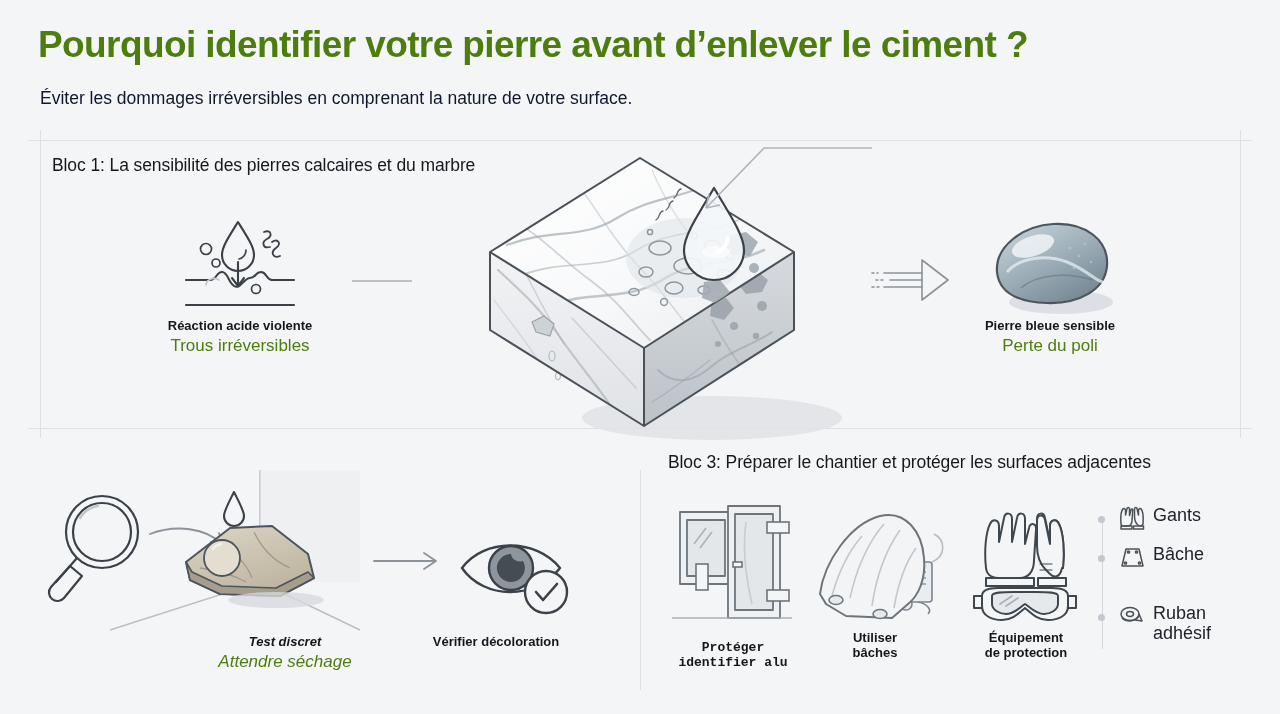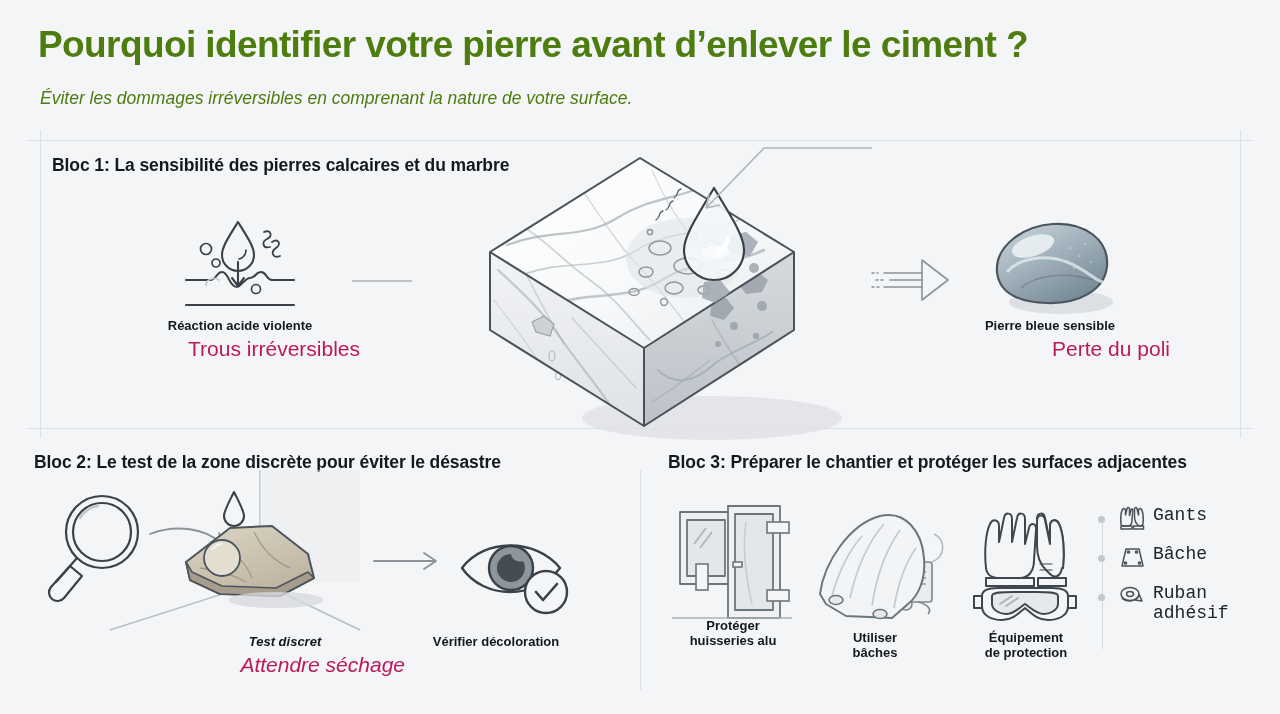--- a/index.html
+++ b/index.html
@@ -13,42 +13,42 @@
   .page { position: relative; width: 1280px; height: 714px; }
 
   
   .title {
     position: absolute; left: 38px; top: 24px;
     font-size: 37px; font-weight: 700; letter-spacing: -0.6px;
     color: #4d7c0f; white-space: nowrap;
   }
   .subtitle {
     position: absolute; left: 40px; top: 88px;
-    font-size: 17.5px; font-weight: 400; color: #4d7c0f; white-space: nowrap; font-style: italic;
+    font-size: 17.5px; font-weight: 400; color: #0f172a; white-space: nowrap;
   }
 
   
   .hrule { position: absolute; height: 1px; background: #dcdfe3; }
   .vrule { position: absolute; width: 1px; background: #dcdfe3; }
 
   
   .bloc-head {
-    position: absolute; font-size: 17.5px; font-weight: 700;
+    position: absolute; font-size: 17.5px; font-weight: 400;
     color: #15191e; white-space: nowrap; letter-spacing: -0.1px;
   }
 
   
   .cap { position: absolute; text-align: center; }
   .cap .c1 { font-size: 13px; font-weight: 700; color: #14181d; line-height: 1.18; white-space: nowrap; }
-  .cap .c2 { font-size: 21px; font-weight: 400; color: #be185d; line-height: 1.2; margin-top: 3px; white-space: nowrap; text-align: right; }
+  .cap .c2 { font-size: 17px; font-weight: 400; color: #4d7c0f; line-height: 1.2; margin-top: 3px; white-space: nowrap; }
 
   
   .eq-list { position: absolute; left: 1096px; top: 505px; width: 180px; }
   .eq-line { position: absolute; left: 6px; top: 12px; width: 1px; height: 132px; background: #d3d7dc; }
-  .eq-item { position: relative; display: flex; align-items: flex-start; height: 39px; font-family: Liberation Mono, monospace; }
+  .eq-item { position: relative; display: flex; align-items: flex-start; height: 39px; }
   .eq-dot { position: absolute; left: 2px; top: 11px; width: 7px; height: 7px; border-radius: 50%; background: #c3c8ce; }
   .eq-icon { position: absolute; left: 22px; top: 1px; width: 28px; height: 26px; }
   .eq-label { position: absolute; left: 57px; top: 0px; font-size: 18px; color: #20252b; line-height: 1.12; }
   svg { display: block; overflow: visible; }
 </style>
 </head>
 <body>
 
 <div class="page">
 
@@ -240,21 +240,20 @@
           <circle cx="99" cy="58" r="1.3"></circle>
           <circle cx="116" cy="52" r="1.2"></circle>
       </g>
     </svg>
   </div>
   <div class="cap" style="left:930px; top:318px; width:240px;">
     <div class="c1">Pierre bleue sensible</div>
     <div class="c2">Perte du poli</div>
   </div>
 
-  <div class="bloc-head" style="left:34px; top:452px;">Bloc 2: Le test de la zone discrète pour éviter le désastre</div>
 
   <div style="position:absolute; left:40px; top:470px;">
     <svg width="340" height="170" viewBox="0 0 340 170">
 
       <g fill="none" stroke="#b9bfc5" stroke-width="1.5">
         <line x1="220" y1="0" x2="220" y2="112"></line>
         <line x1="220" y1="112" x2="70" y2="160"></line>
         <line x1="220" y1="112" x2="320" y2="160"></line>
       </g>
       <rect x="220" y="0" width="100" height="112" fill="#e9ebee" opacity="0.55"></rect>
@@ -341,23 +340,23 @@
 
       <g fill="#f4f5f7" stroke="#6d757c" stroke-width="1.6">
         <rect x="24" y="64" width="12" height="26"></rect>
         <rect x="95" y="22" width="22" height="11"></rect>
         <rect x="95" y="90" width="22" height="11"></rect>
         <rect x="61" y="62" width="9" height="5"></rect>
       </g>
       <line x1="0" y1="118" x2="120" y2="118" stroke="#aab1b8" stroke-width="1.6"></line>
     </svg>
   </div>
-  <div class="cap" style="left:652px; top:618px; width:162px;">
+  <div class="cap" style="left:652px; top:640px; width:162px;font-family:Liberation Mono, monospace;">
     <div class="c1">Protéger</div>
-    <div class="c1">huisseries alu</div>
+    <div class="c1">identifier alu</div>
   </div>
 
   <div style="position:absolute; left:806px; top:500px;">
     <svg width="142" height="128" viewBox="0 0 142 128">
 
       <g fill="#eaedef" stroke="#7d858c" stroke-width="1.6" stroke-linejoin="round">
         <rect x="92" y="62" width="34" height="40" rx="3"></rect>
         <g stroke-width="1.2">
           <line x1="98" y1="72" x2="120" y2="72"></line>
           <line x1="98" y1="78" x2="120" y2="78"></line>
@@ -455,21 +454,21 @@
             <circle cx="10.5" cy="7" r="1.1"></circle>
             <circle cx="18.5" cy="7" r="1.1"></circle>
             <circle cx="7.5" cy="18" r="1.1"></circle>
             <circle cx="21.5" cy="18" r="1.1"></circle>
           </g>
         </svg>
       </span>
       <span class="eq-label">Bâche</span>
     </div>
 
-    <div class="eq-item" style="height:52px;">
+    <div class="eq-item" style="height:52px;margin-top:20px;">
       <span class="eq-dot"></span>
       <span class="eq-icon">
         <svg width="28" height="26" viewBox="0 0 28 26">
           <g fill="none" stroke="#4a5158" stroke-width="1.5" stroke-linejoin="round">
             <ellipse cx="12" cy="10" rx="9" ry="6.5"></ellipse>
             <ellipse cx="12" cy="10" rx="3.5" ry="2.4"></ellipse>
             <path d="M21 10 C21 14 17 17 12 17 C9 17 6 16 4 14"></path>
             <path d="M21 10 L24 17 L17 16"></path>
           </g>
         </svg>

